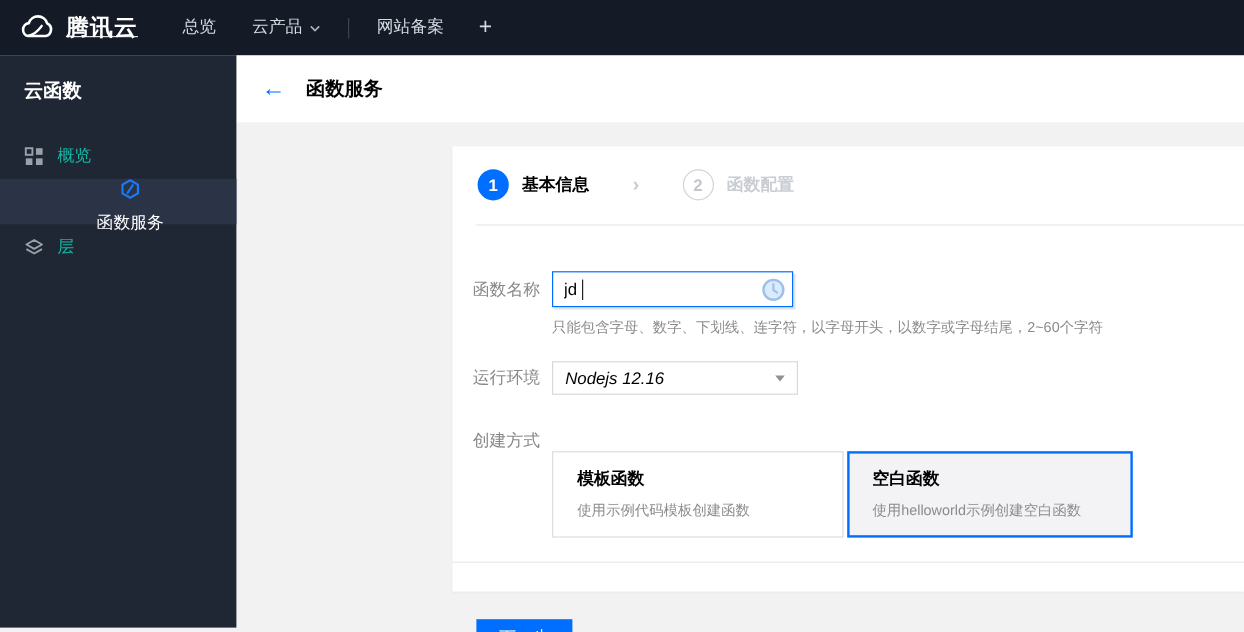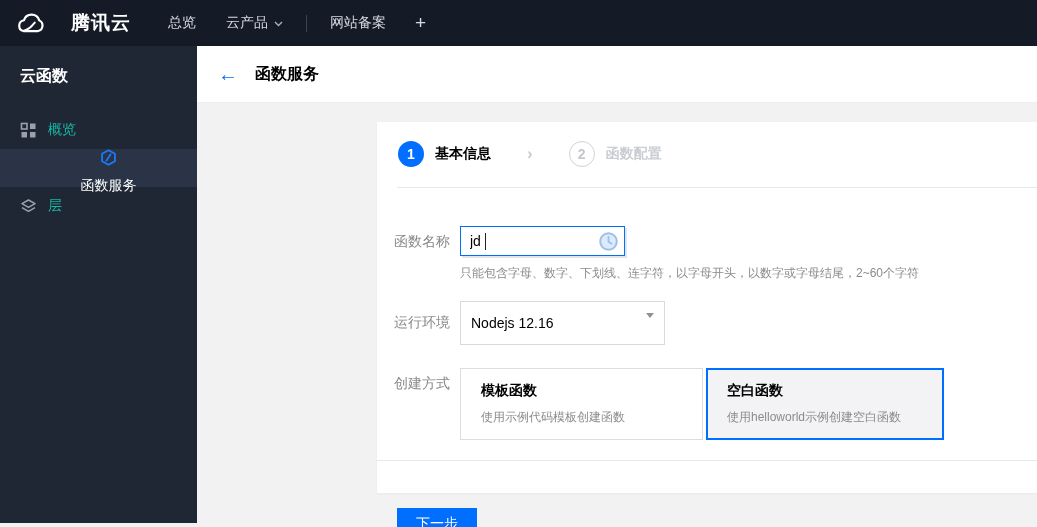--- a/index.html
+++ b/index.html
@@ -10,21 +10,21 @@
     position: relative;
     font-size: 14px;
     color: #000;
   }
 
   
   .topbar {
     height: 46px; background: #141a26; display: flex; align-items: center;
     padding: 0 14px; color: #dde1e7; position: relative; z-index: 5;
   }
-  .brand { display: flex; align-items: center; gap: 23px; cursor: pointer; }
+  .brand { display: flex; align-items: flex-start; gap: 7px; cursor: pointer; text-decoration: underline; }
   .brand-name { font-size: 19px; font-weight: bold; color: #fff; letter-spacing: 1px; }
   .topnav { display: flex; align-items: center; margin-left: 22px; }
   .topnav-item {
     padding: 0 15px; font-size: 14px; color: #d5dae2; height: 46px;
     display: flex; align-items: center; gap: 6px; cursor: pointer;
   }
   .vdiv { width: 1px; height: 17px; background: #3c4352; margin: 0 8px; }
   .topnav-plus { font-size: 19px; color: #d5dae2; padding: 0 14px; cursor: pointer; }
   .caret-down-sm { display: inline-block; margin-top: 2px; }
 
@@ -73,47 +73,47 @@
   .form { padding-left: 17px; }
   .form-row { display: flex; }
   .row-name { margin-top: 38px; }
   .row-runtime { margin-top: 19px; align-items: center; }
   .row-method { margin-top: 23px; }
   .form-label { width: 66px; color: #888; font-size: 14px; flex: 0 0 auto; }
   .row-name .form-label { line-height: 30px; }
   .row-method .form-label { padding-top: 7px; }
 
   .input-box {
-    width: 165px; height: 30px; border: 1px solid #006eff; background: #fff;
+    width: 201px; height: 30px; border: 1px solid #006eff; background: #fff;
     position: relative; box-shadow: 2px 2px 0 rgba(170,180,190,0.35);
   }
   .input-box input {
     width: 100%; height: 100%; border: none; outline: none;
     padding: 0 30px 0 9px; font-size: 14px; color: #000;
     font-family: "Liberation Sans", "DejaVu Sans", sans-serif; background: transparent;
   }
   .text-caret { position: absolute; left: 24px; top: 6px; width: 1px; height: 17px; background: #222; }
   .clock-icon { position: absolute; right: 5px; top: 4px; width: 21px; height: 21px; }
   .hint { margin-top: 9px; font-size: 12px; color: #8b8b8b; }
 
   .select-box {
-    width: 205px; height: 44px; border: 1px solid #d9d9d9; background: #fff;
+    width: 205px; height: 28px; border: 1px solid #d9d9d9; background: #fff;
     display: flex; align-items: center; padding: 0 10px; font-size: 14px;
-    position: relative; cursor: pointer;
+    position: relative; cursor: pointer; font-style: italic;
   }
   .select-caret {
     position: absolute; right: 10px; top: 11px; width: 0; height: 0;
     border-left: 4px solid transparent; border-right: 4px solid transparent;
     border-top: 5px solid #8d9299;
   }
 
   .method-cards { display: flex; gap: 3px; }
   .method-card {
     width: 243px; height: 72px; border: 1px solid #ddd; background: #fff;
-    padding: 13px 10px 0 20px; cursor: pointer;
+    padding: 13px 10px 0 20px; cursor: pointer; margin-top: 24px;
   }
   .method-card.selected {
     width: 238px; border: 2px solid #006eff; background: #f3f3f5;
     padding: 12px 10px 0 19px;
   }
   .method-title { font-size: 14px; font-weight: bold; color: #000; }
   .method-desc { font-size: 12px; color: #8b8b8b; margin-top: 9px; }
 
   .btn-row { padding: 19px 0 0 20px; }
   .next-btn {

